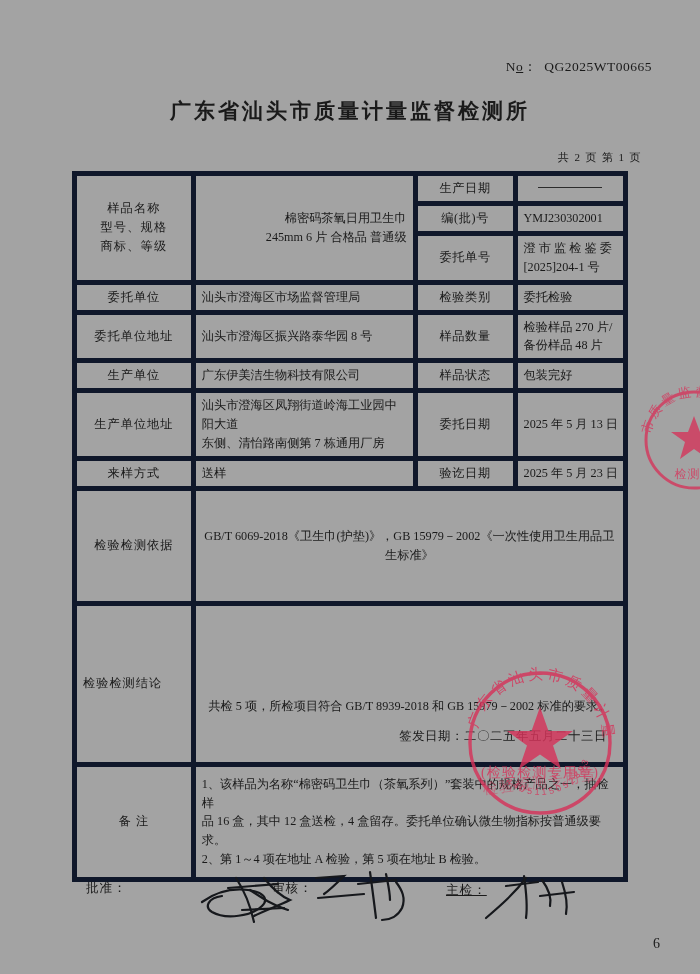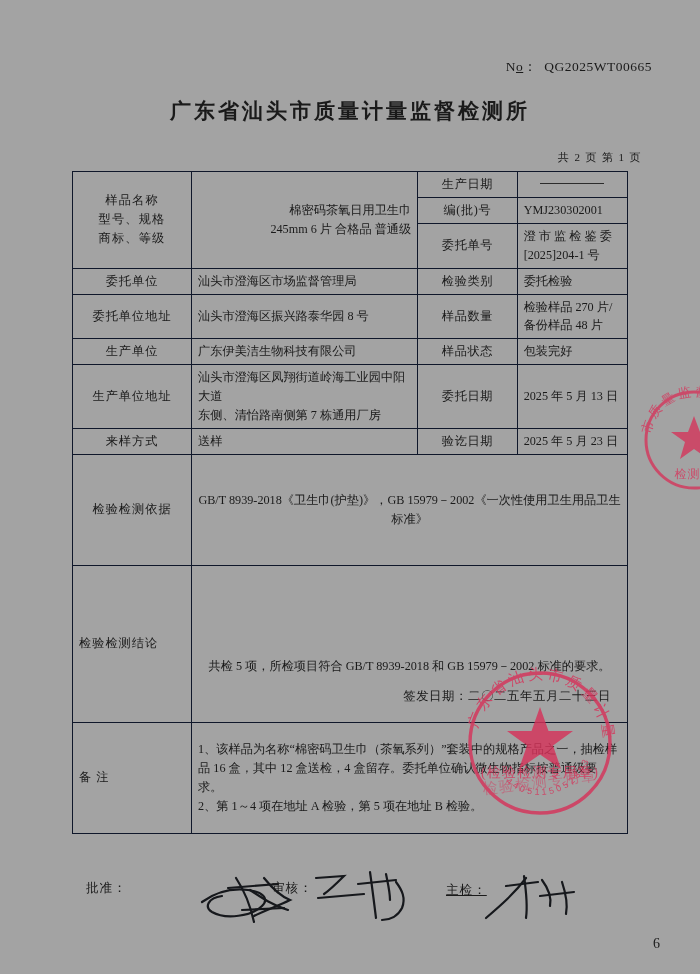--- a/index.html
+++ b/index.html
@@ -66,21 +66,21 @@
   
   table.report {
     position: absolute;
     top: 171px;
     left: 72px;
     width: 556px;
     border-collapse: collapse;
     table-layout: fixed;
   }
   table.report td {
-    border: 1px solid #0f172a;
+    border: 5px solid #0f172a;
     font-size: 12.2px;
     padding: 3px 6px;
     vertical-align: middle;
     line-height: 1.55;
   }
   .c-label {
     width: 96px;
     text-align: center;
     letter-spacing: 1px;
     white-space: nowrap;
@@ -276,33 +276,33 @@
 
     <tr>
       <td class="c-label">来样方式</td>
       <td class="c-val">送样</td>
       <td class="c-label2">验讫日期</td>
       <td class="c-val2 nowrap">2025 年 5 月 23 日</td>
     </tr>
 
     <tr>
       <td class="c-label basis-cell">检验检测依据</td>
-      <td class="basis-cell" colspan="3">GB/T 8939-2018《卫生巾(护垫)》，GB 15979－2002《一次性使用卫生用品卫生标准》</td>
+      <td class="basis-cell" colspan="3">GB/T 6069-2018《卫生巾(护垫)》，GB 15979－2002《一次性使用卫生用品卫生标准》</td>
     </tr>
 
     <tr>
       <td class="c-label concl-cell" style="vertical-align:middle;text-align:left;">检验检测结论</td>
       <td class="concl-cell" colspan="3">
         <div class="concl-text">共检 5 项，所检项目符合 GB/T 8939-2018 和 GB 15979－2002 标准的要求。</div>
         <div class="sign-date">签发日期：二〇二五年五月二十三日</div>
       </td>
     </tr>
 
     <tr>
-      <td class="c-label remark-cell" style="text-align:left;padding-left:6px;margin-top:45px;">备  注</td>
+      <td class="c-label remark-cell" style="text-align:center;padding-left:6px;margin-top:45px;">备  注</td>
       <td class="remark-cell" colspan="3">
         <div>1、该样品为名称“棉密码卫生巾（茶氧系列）”套装中的规格产品之一，抽检样</div>
         <div>品 16 盒，其中 12 盒送检，4 盒留存。委托单位确认微生物指标按普通级要求。</div>
         <div>2、第 1～4 项在地址 A 检验，第 5 项在地址 B 检验。</div>
       </td>
     </tr>
   </tbody>
     </table>
 
   <div class="sig-row">

